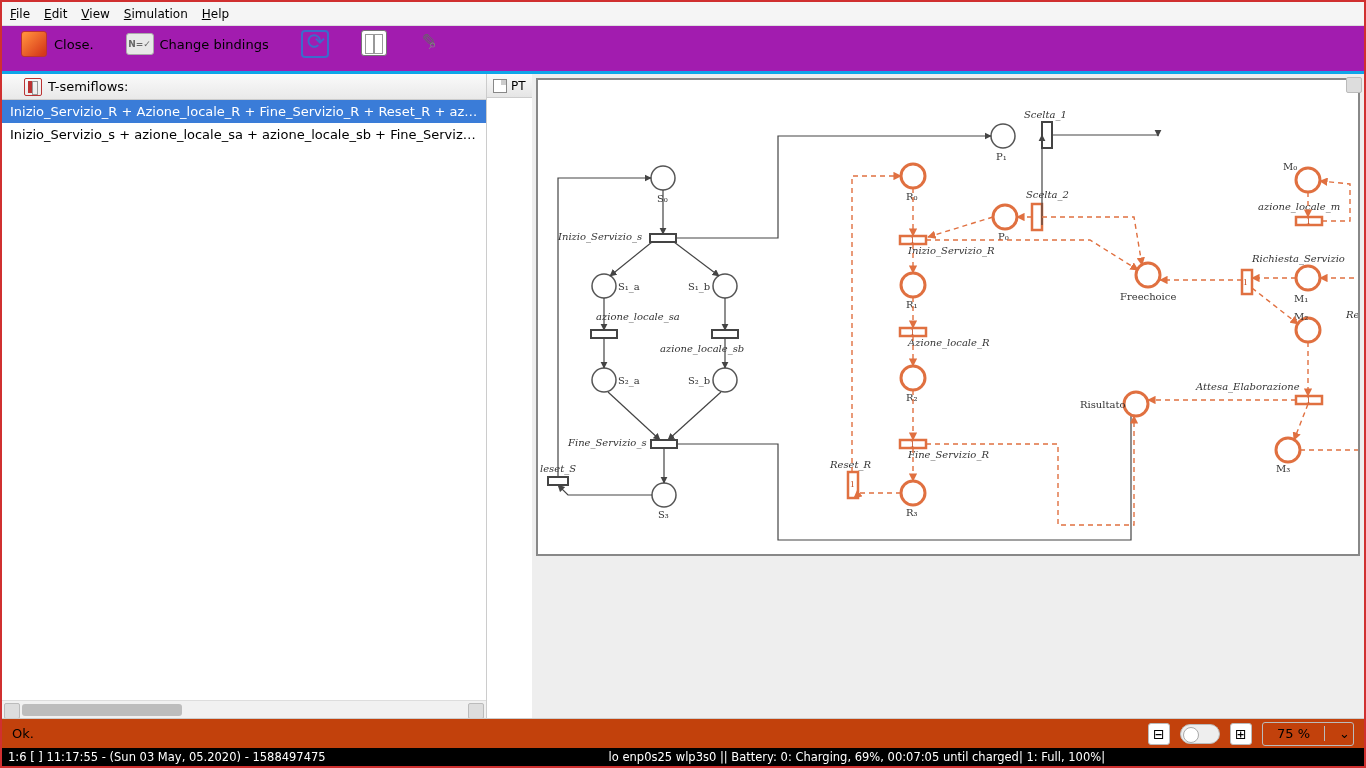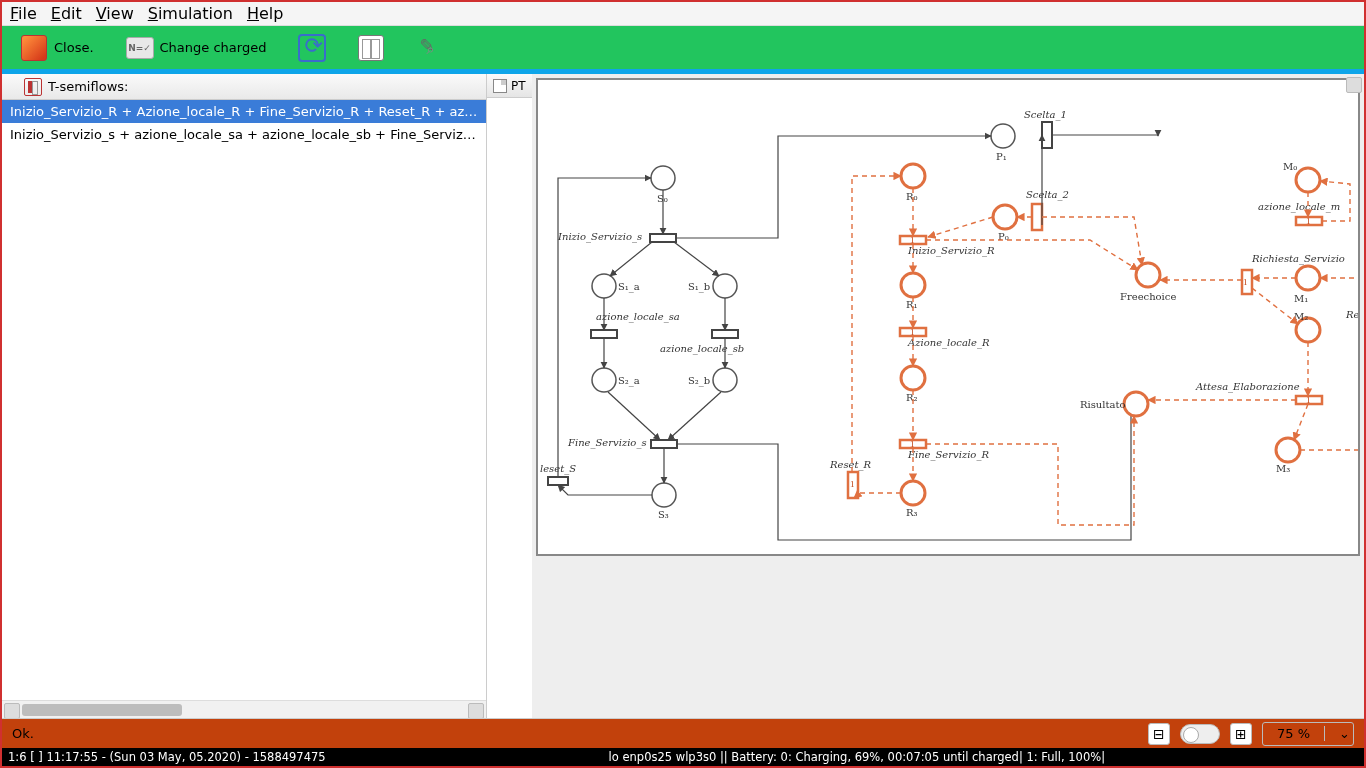--- a/index.html
+++ b/index.html
@@ -1,24 +1,24 @@
 <!DOCTYPE html>
 <html><head>
 <meta charset="utf-8">
 <style>
 * { box-sizing: border-box; margin: 0; padding: 0; font-family: "DejaVu Sans", "Liberation Sans", sans-serif; }
 body { width: 1366px; height: 768px; background: #f0f0f0; font-size: 13px; overflow: hidden; }
 
 .app-frame { width: 1366px; height: 768px; border: 2px solid #d03030; background: #fff; display: flex; flex-direction: column; }
 
-.menubar { background: #f5f5f5; border-bottom: 1px solid #ddd; height: 24px; display: flex; align-items: center; padding: 0 8px; gap: 14px; font-size: 16px; }
+.menubar { background: #f5f5f5; border-bottom: 1px solid #ddd; height: 24px; display: flex; align-items: center; padding: 0 8px; gap: 14px; font-size: 12px; }
 .menubar span u { text-decoration: underline; }
 .menubar span { cursor: default; }
 
-.toolbar { height: 48px; display: flex; align-items: center; padding: 0 12px; gap: 20px; border-bottom: 5px solid #0ea5e9; background: #22c55e; }
+.toolbar { height: 48px; display: flex; align-items: flex-start; padding: 0 12px; gap: 20px; border-bottom: 3px solid #0ea5e9; background: #a21caf; }
 .tb-btn { display: flex; align-items: center; gap: 6px; padding: 4px 6px; border-radius: 3px; }
 .tb-icon { width: 28px; height: 28px; display:flex; align-items:center; justify-content:center; }
 .close-icon { width: 26px; height: 26px; background: linear-gradient(135deg, #ff8c3a 10%, #d63a1a 90%); border: 1px solid #b33; border-radius: 3px; }
 .chbind-icon { width: 30px; height: 22px; background:#e8e8e8; border:1px solid #aaa; border-radius:3px; display:flex; align-items:center; justify-content:center; font-size:9px; font-weight:bold; color:#666; }
 .refresh-icon { width:28px; height:28px; border:2px solid #3a6ccc; border-radius:4px; position:relative; }
 .refresh-icon::before { content:"⟳"; color:#3a6ccc; position:absolute; top:-3px; left:4px; font-size:22px; }
 .page-icon { width:26px; height:26px; border:1px solid #777; border-radius:3px; position:relative; background:#fff;}
 .page-icon::before { content:""; position:absolute; left:3px; top:3px; width:8px; height:18px; border:1px solid #999;}
 .page-icon::after { content:""; position:absolute; right:3px; top:3px; width:8px; height:18px; border:1px solid #999;}
 .tool-icon { width:26px; height:26px; position:relative; }
@@ -89,21 +89,21 @@
     <div class="tb-btn">
       <span class="tb-icon">
           <span class="close-icon"></span>
         </span>
       <span>Close.</span>
     </div>
     <div class="tb-btn">
       <span class="tb-icon">
           <span class="chbind-icon">N=✓</span>
         </span>
-      <span>Change charged</span>
+      <span>Change bindings</span>
     </div>
     <div class="tb-btn">
         <span class="refresh-icon"></span>
       </div>
     <div class="tb-btn">
         <span class="page-icon"></span>
       </div>
     <div class="tb-btn">
         <span class="tool-icon"></span>
       </div>

